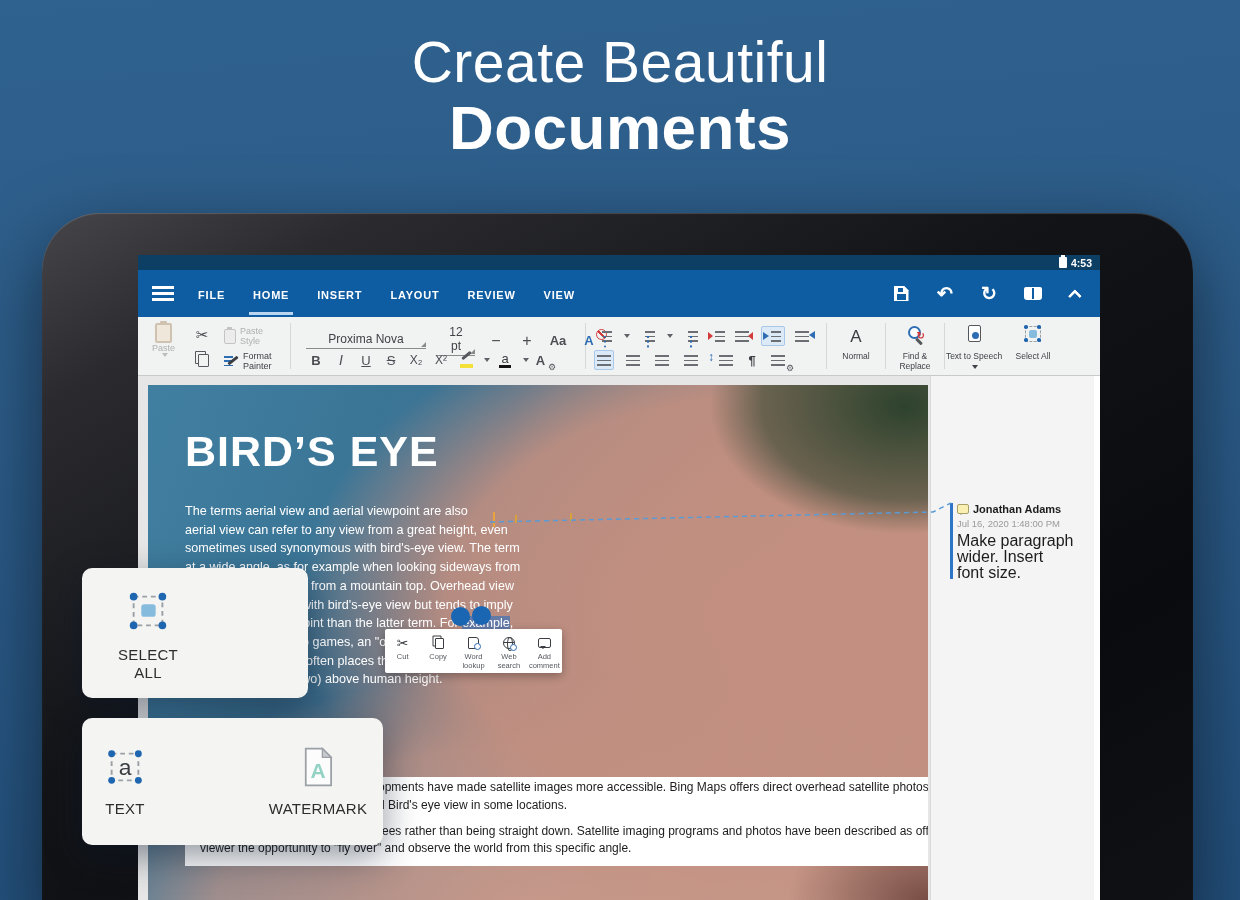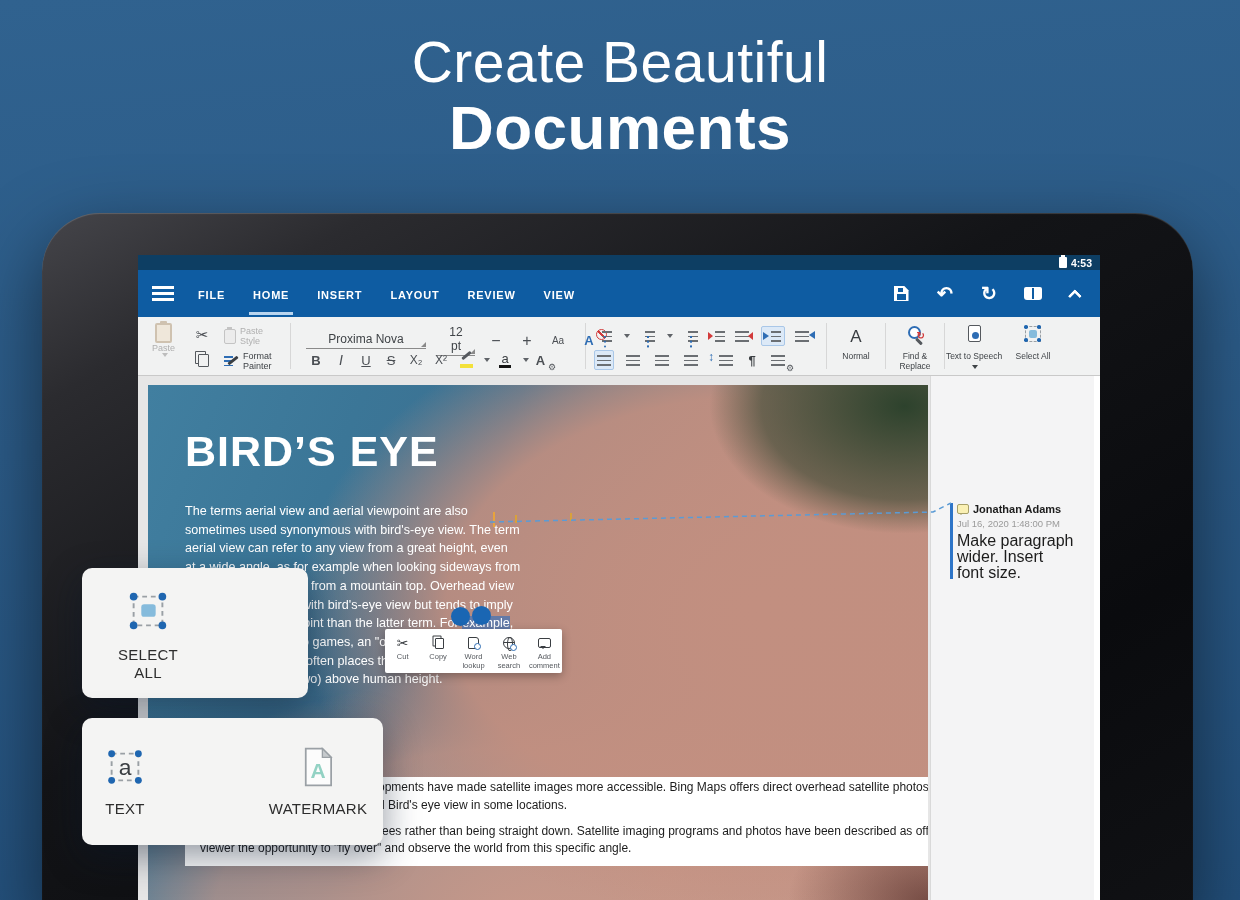--- a/index.html
+++ b/index.html
@@ -251,21 +251,21 @@
             <span class="lab9" style="width:36px">Format Painter</span>
           </div>
         </div>
 
         <div class="fmt-group" style="left:158px;width:286px">
           <div class="frow" style="top:8px;gap:11px;left:10px">
             <span class="fontname">Proxima Nova</span>
             <span class="fontname fontsize">12 pt</span>
             <span class="fbtn" style="font-size:16px">−</span>
             <span class="fbtn" style="font-size:16px">+</span>
-            <span class="fbtn" style="font-size:10px;font-weight:400">Aa</span>
+            <span class="fbtn" style="font-size:13px;font-weight:700">Aa</span>
             <span class="fbtn ic-clear">A</span>
           </div>
           <div class="frow" style="top:33px;gap:5px;left:10px">
             <span class="fbtn txt13">B</span>
             <span class="fbtn txt13 i">I</span>
             <span class="fbtn txt13 u">U</span>
             <span class="fbtn txt13 s">S</span>
             <span class="fbtn subsup">X₂</span>
             <span class="fbtn subsup">X²</span>
             <span class="fbtn">
@@ -349,22 +349,22 @@
           <div class="big"><span class="ic-sa-small"></span></div>
           <div class="lbl">Select All</div>
         </div>
       </div>
 
       <div class="docarea">
         <div class="photo">
           <div class="doc-title">BIRD’S EYE</div>
           <div class="doc-par">
             <div>The terms aerial view and aerial viewpoint are also</div>
+            <div>aerial view can refer to any view from a great height, even</div>
             <div>sometimes used synonymous with bird's-eye view. The term</div>
-            <div>aerial view can refer to any view from a great height, even</div>
             <div>at a wide angle, as for example when looking sideways from</div>
             <div>an airplane window or from a mountain top. Overhead view</div>
             <div>is fairly synonymous with bird's-eye view but tends to imply</div>
             <div><span>a less lofty vantage point than the latter term. For </span><span class="sel">example</span><span>,</span></div>
             <div>in computer and video games, an "overhead view" of a</div>
             <div>character or situation often places the vantage point only a</div>
             <div>few feet (a meter or two) above human height.</div>
           </div>
           <span class="cursor-bar"></span>
           <span class="range-tick" style="left:367px;top:130px"></span>

